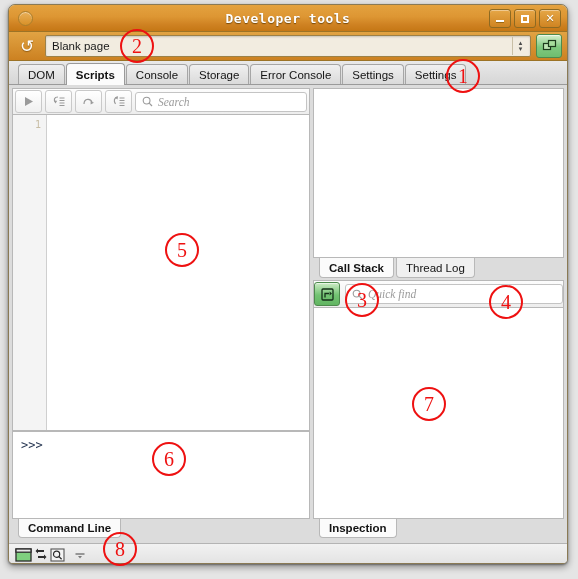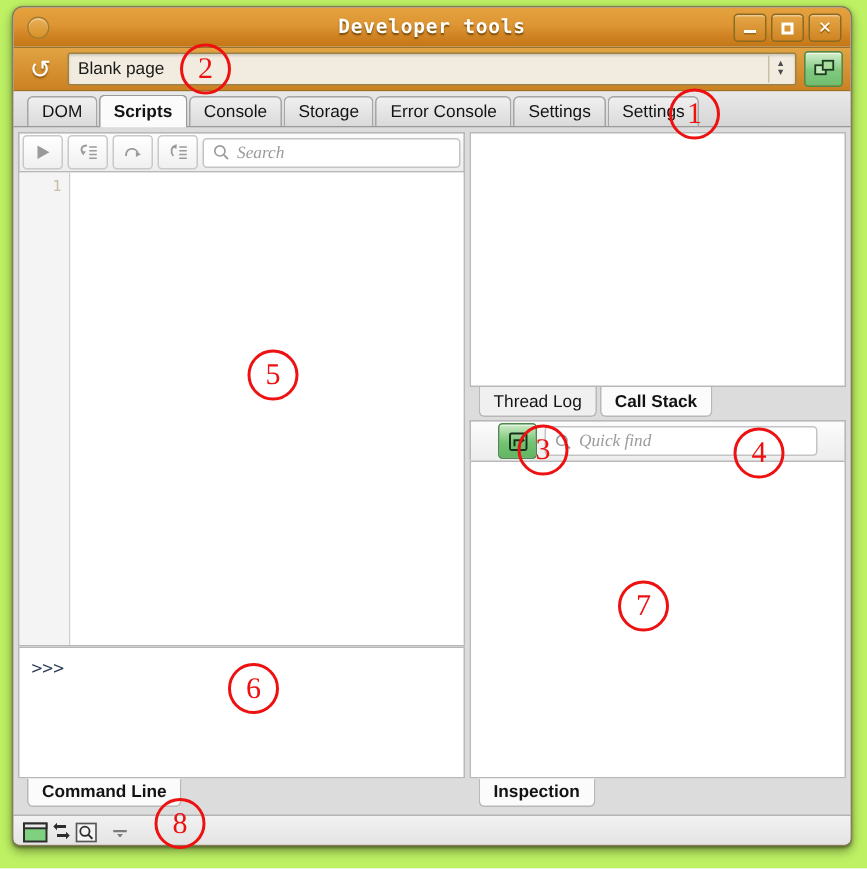--- a/index.html
+++ b/index.html
@@ -6,21 +6,21 @@
     margin: 0; padding: 0;
     width: 578px; height: 579px;
     background: #ffffff;
     font-family: "Liberation Sans", sans-serif;
     overflow: hidden;
   }
 
   #root {
     position: relative;
     width: 578px; height: 579px;
-    background: #bef264;
+    background: #e5e5e5;
   }
 
   
   .window {
     position: absolute;
     left: 8px; top: 4px;
     width: 560px; height: 560px;
     border-radius: 7px 7px 5px 5px;
     background: #d2d0cb;
     box-shadow: 0 3px 7px rgba(0,0,0,0.40), 0 1px 2px rgba(0,0,0,0.35);
@@ -322,21 +322,21 @@
     box-sizing: border-box;
   }
   .stack-tab.active { font-weight: bold; background: #fbfbfb; }
 
   
   .inspect-toolbar {
     height: 27px;
     display: flex;
     align-items: center;
     gap: 5px;
-    padding: 2px 18px;
+    padding: 2px 0;
     background: linear-gradient(to bottom, #fcfcfc, #ededed);
     border: 1px solid #b8b8b8;
     border-bottom: none;
     box-sizing: border-box;
   }
   .green-sq-btn {
     width: 24px; height: 22px;
     border: 1px solid #4d8a4d;
     border-radius: 3px;
     background: linear-gradient(to bottom, #cdebc6, #72c372 55%, #62b562);
@@ -496,22 +496,22 @@
           <div class="panel-tabrow">
             <div class="panel-tab">Command Line</div>
           </div>
         </div>
 
         <div class="pane-right">
 
           <div class="callstack-area"></div>
 
           <div class="stack-tabrow">
+            <div class="stack-tab active">Call Stack</div>
             <div class="stack-tab">Thread Log</div>
-            <div class="stack-tab active">Call Stack</div>
           </div>
 
           <div class="inspect-toolbar">
             <div class="green-sq-btn">
               <svg width="15" height="15" viewBox="0 0 15 15">
                 <rect x="2" y="2" width="11" height="11" rx="1" fill="none" stroke="#16301a" stroke-width="1.3"></rect>
                 <path d="M5 10.5 L5 6.5 L9 6.5" fill="none" stroke="#16301a" stroke-width="1.3"></path>
                 <polygon points="9.6,4.6 9.6,8.4 12,6.5" fill="#16301a"></polygon>
               </svg>
             </div>

